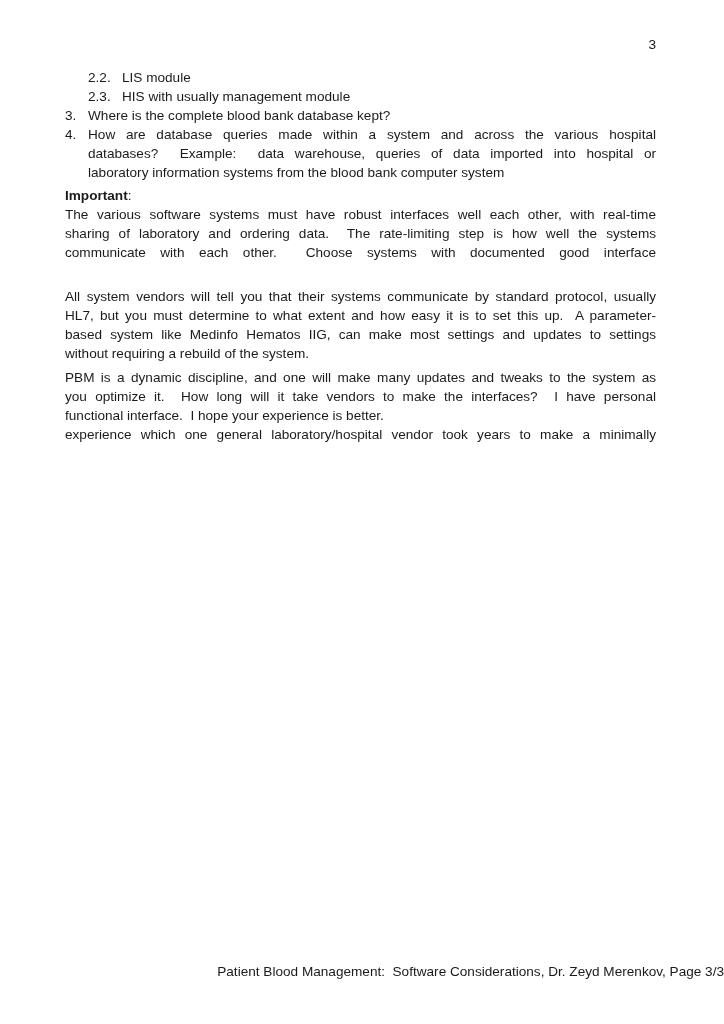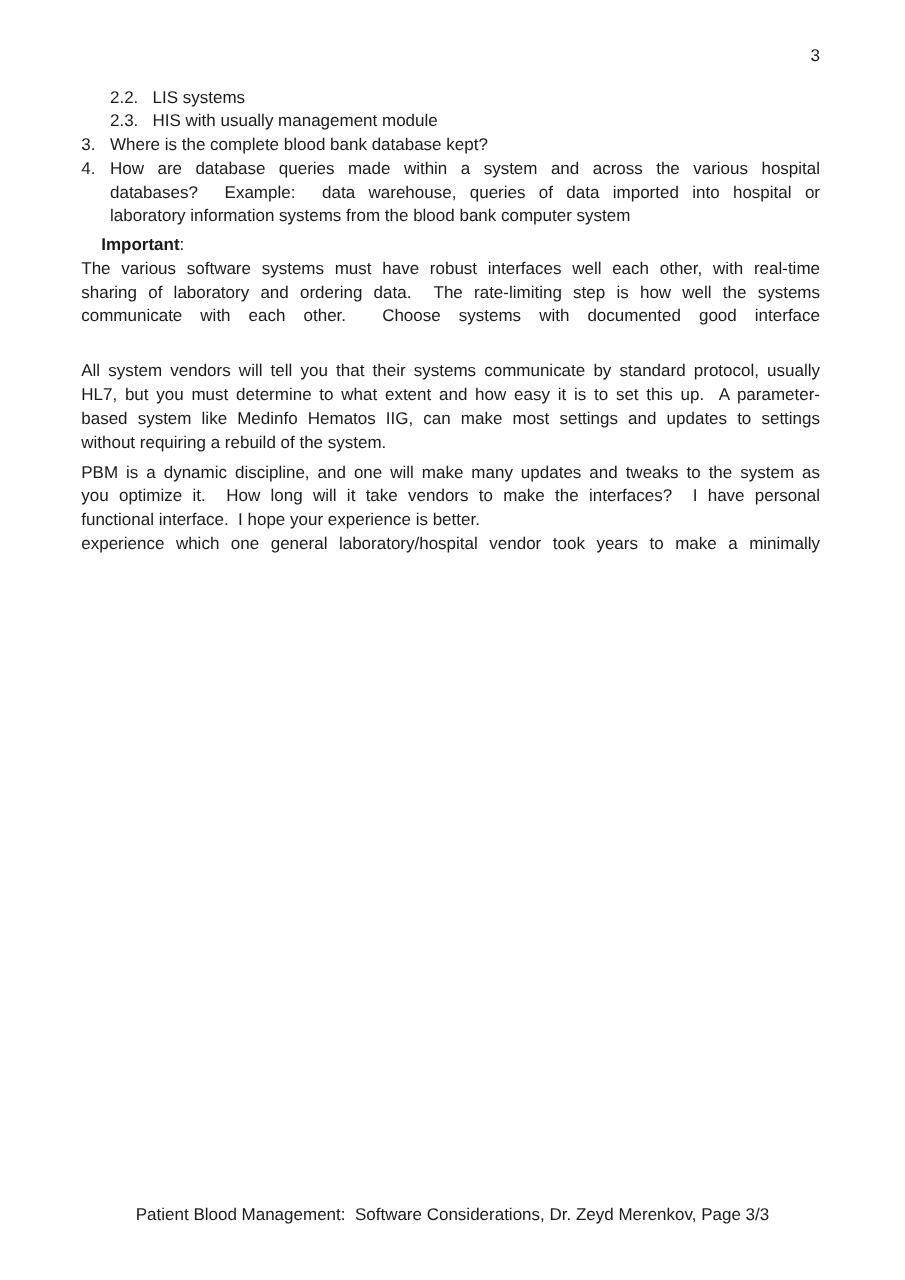--- a/index.html
+++ b/index.html
@@ -28,41 +28,41 @@
   }
   .row { display: flex; align-items: flex-start; }
   .row.sub { margin-left: 23px; }
   .row.sub .num { flex: 0 0 34px; width: 34px; }
   .row.main .num { flex: 0 0 23px; width: 23px; }
   .txt { flex: 1 1 auto; min-width: 0; }
   .para {
     left: 65px;
     width: 591px;
   }
-  .heading b { font-weight: bold; margin-left: 16px; }
+  .heading b { font-weight: bold; }
   .tl { text-align: justify; }
   .tl.stretch { text-align: justify; text-align-last: justify; }
   .footer {
     top: 962px;
     left: 0;
     width: 724px;
-    text-align: center;
+    text-align: right;
   }
 </style>
 </head>
 <body>
 
 <div class="page">
 
   <div class="abs pagenum">3</div>
 
   <div class="abs list">
     <div class="row sub">
       <span class="num">2.2.</span>
-      <span class="txt">LIS systems</span>
+      <span class="txt">LIS module</span>
     </div>
     <div class="row sub">
       <span class="num">2.3.</span>
       <span class="txt">HIS with usually management module</span>
     </div>
     <div class="row main">
       <span class="num">3.</span>
       <span class="txt">Where is the complete blood bank database kept?</span>
     </div>
     <div class="row main">

